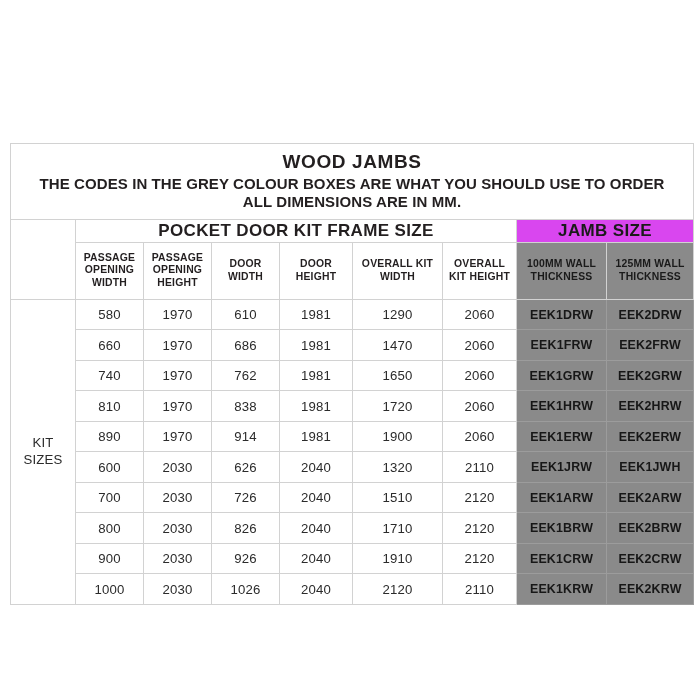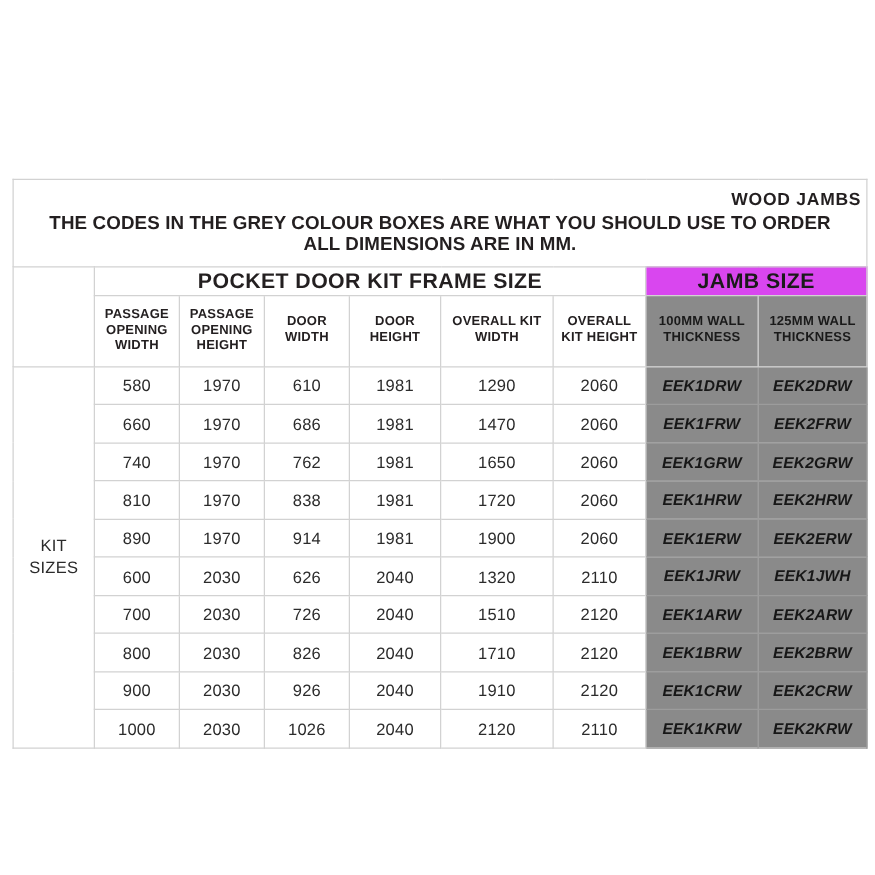--- a/index.html
+++ b/index.html
@@ -40,26 +40,25 @@
   }
 
   
   .title-cell {
     padding: 7px 4px 8px 4px !important;
     line-height: 1.18;
     background: #ffffff;
   }
   .title-main {
     display: block;
-    font-size: 14px;
+    font-size: 19px;
     font-weight: bold;
     letter-spacing: 0.6px;
     color: #231f20;
     margin-bottom: 2px;
-    text-align: right;
   }
   .title-sub {
     display: block;
     font-size: 15px;
     font-weight: bold;
     letter-spacing: 0.1px;
     color: #231f20;
   }
 
   
@@ -111,21 +110,20 @@
     letter-spacing: 0.2px;
     color: #2b2b2b;
   }
   .code-cell {
     background: #8a8a8a !important;
     font-weight: bold !important;
     font-size: 12.4px !important;
     letter-spacing: 0.3px;
     color: #171717 !important;
     border-color: #9c9c9c !important;
-    font-style: italic;
   }
 </style>
 </head>
 <body>
 
 <div id="page">
 
   <table class="spec-table">
     <colgroup>
       <col style="width:65px">

